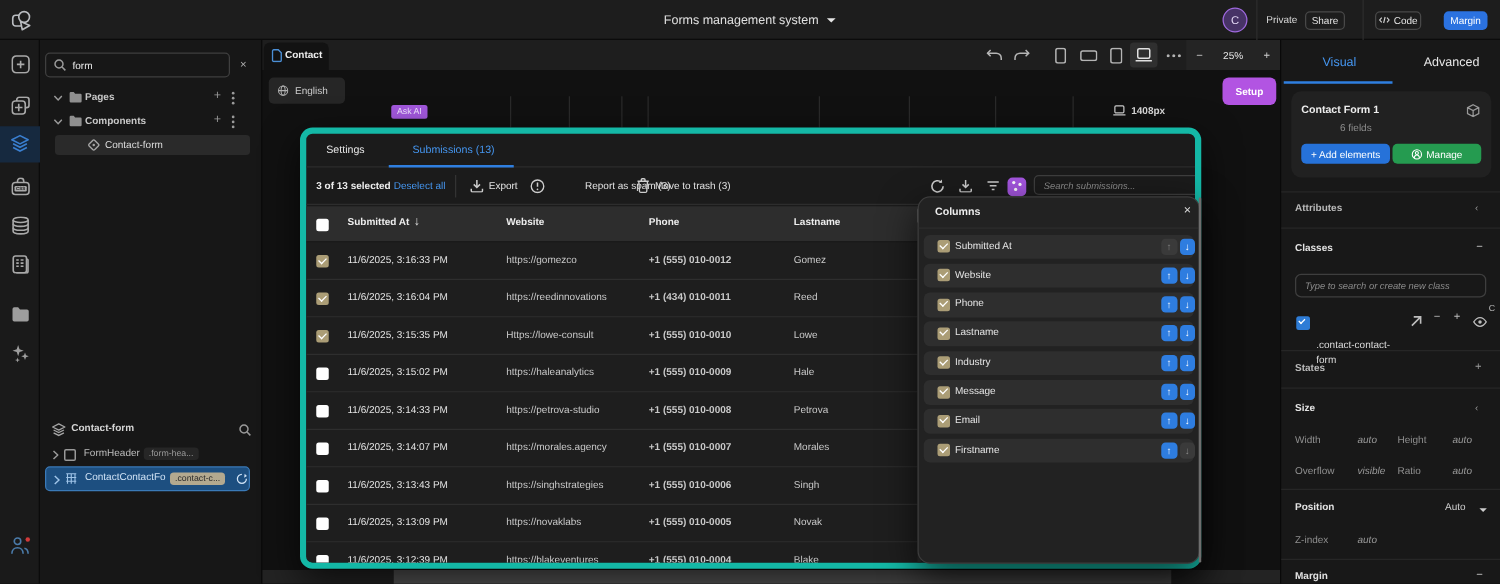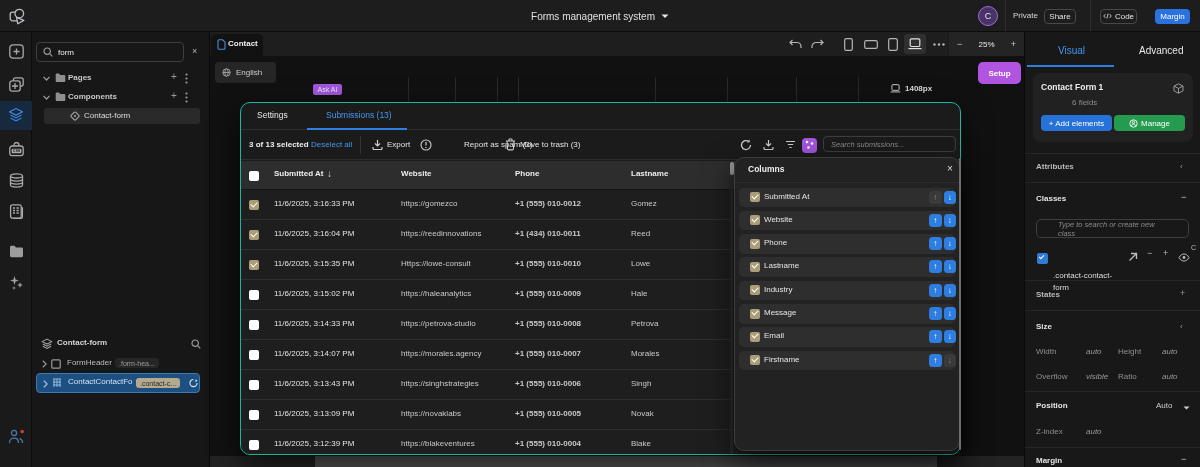--- a/index.html
+++ b/index.html
@@ -274,21 +274,21 @@
           <path d="M0.5 10.6 h13" stroke="#cdcdcd" stroke-width="1.3"></path>
         </svg>
       <span style="color:#dadada;font-size:8px;font-weight:bold;">1408px</span>
     </div>
 
     <div class="abs" style="left:768px;top:30px;width:43px;height:22px;background:#b254e2;border-radius:5px;color:#fff;font-size:8px;font-weight:bold;display:flex;align-items:center;justify-content:center;">Setup</div>
 
     <div class="abs" style="left:0;top:424px;width:814px;height:11px;background:#232323;"></div>
     <div class="abs" style="left:105px;top:424px;width:622px;height:11px;background:#555555;"></div>
 
-    <div class="abs" style="left:30px;top:70px;width:721px;height:353px;background:#1b1b1b;border:1px solid #14b8a6;border-radius:10px;box-shadow:0 10px 30px rgba(0,0,0,.65);overflow:hidden;" id="modal">
+    <div class="abs" style="left:30px;top:70px;width:721px;height:353px;background:#1b1b1b;border:5px solid #14b8a6;border-radius:10px;box-shadow:0 10px 30px rgba(0,0,0,.65);overflow:hidden;" id="modal">
 
       <span class="abs" style="left:16px;top:7px;color:#e8e8e8;font-size:8.5px;">Settings</span>
       <span class="abs" style="left:85px;top:7px;color:#4596f0;font-size:8.5px;">Submissions (13)</span>
       <div class="abs" style="left:0;top:26px;width:721px;height:1px;background:#2d2d2d;"></div>
       <div class="abs" style="left:66px;top:25px;width:100px;height:2px;background:#2f7fe0;"></div>
 
       <div class="abs" style="left:0;top:27px;width:721px;height:30px;border-bottom:1px solid #2d2d2d;">
         <span class="abs" style="left:8px;top:10px;color:#ededed;font-size:8px;font-weight:bold;">3 of 13 selected</span>
         <span class="abs" style="left:70px;top:10px;color:#4596f0;font-size:8px;">Deselect all</span>
         <div class="abs" style="left:119px;top:6px;width:1px;height:18px;background:#333;"></div>
@@ -482,21 +482,21 @@
             <path d="M2.4 7.3 c0.3 -1.6 1.1 -2.3 2.1 -2.3 s1.8 0.7 2.1 2.3" fill="none" stroke="#fff" stroke-width="0.9"></path>
           </svg>
         Manage</div>
     </div>
     <div class="abs" style="left:0;top:121px;width:176px;height:1px;background:#262626;"></div>
     <span class="abs" style="left:11px;top:130px;color:#b9b9b9;font-size:8px;font-weight:bold;">Attributes</span>
     <span class="abs" style="left:155px;top:130px;color:#9a9a9a;font-size:8px;">‹</span>
     <div class="abs" style="left:0;top:150px;width:176px;height:1px;background:#262626;"></div>
     <span class="abs" style="left:11px;top:162px;color:#e3e3e3;font-size:8px;font-weight:bold;">Classes</span>
     <span class="abs" style="left:156px;top:160px;color:#cdcdcd;font-size:9px;">−</span>
-    <div class="abs" style="left:11px;top:187px;width:153px;height:19px;border:1px solid #3e3e3e;border-radius:5px;display:flex;align-items:center;padding:0 21px;color:#8b8b8b;font-size:7.5px;font-style:italic;">Type to search or create new class</div>
+    <div class="abs" style="left:11px;top:187px;width:153px;height:19px;border:1px solid #3e3e3e;border-radius:5px;display:flex;align-items:center;padding:0 7px;color:#8b8b8b;font-size:7.5px;font-style:italic;">Type to search or create new class</div>
     <div class="abs" style="left:12px;top:221px;width:11px;height:11px;background:#2e7cd6;border-radius:2px;">
         <div style="position:absolute;left:2.4px;top:2px;width:5px;height:3px;border-left:1.6px solid #fff;border-bottom:1.6px solid #fff;transform:rotate(-45deg);"></div>
       </div>
     <span class="abs" style="left:28px;top:214px;color:#dcdcdc;font-size:8px;line-height:11.5px;margin-top:24px;">.contact-contact-<br>form</span>
     <svg class="abs" style="left:103px;top:220px" width="10" height="10" viewBox="0 0 10 10">
         <path d="M3 1.5 h5.5 V7 M8.5 1.5 L1.5 8.5" fill="none" stroke="#bdbdbd" stroke-width="1.3"></path>
       </svg>
     <span class="abs" style="left:122px;top:216px;color:#bdbdbd;font-size:9px;">−</span>
     <span class="abs" style="left:138px;top:216px;color:#bdbdbd;font-size:9px;">+</span>
     <svg class="abs" style="left:153px;top:221px" width="12" height="9" viewBox="0 0 12 9">

